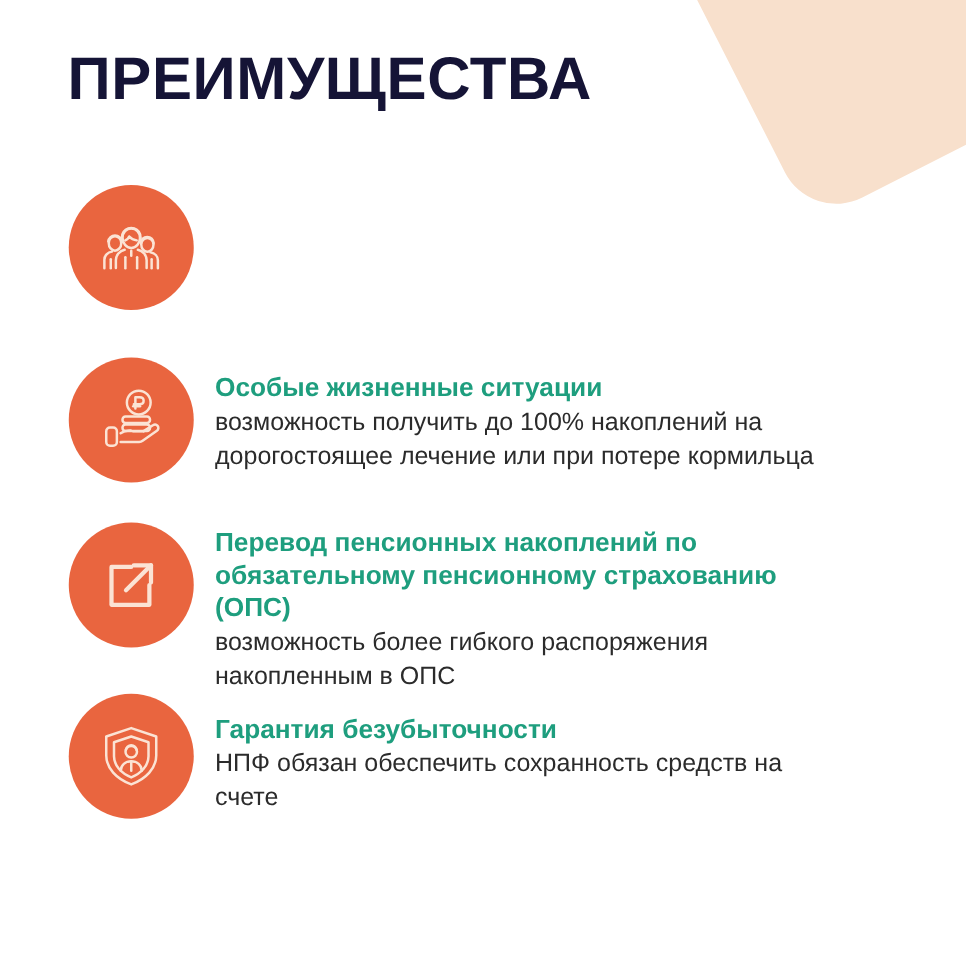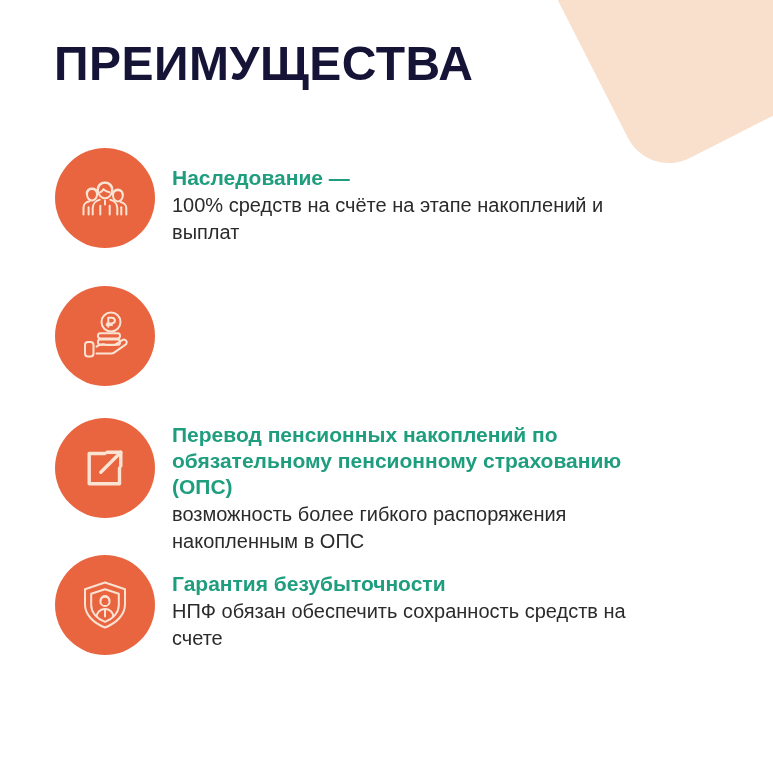--- a/index.html
+++ b/index.html
@@ -146,24 +146,20 @@
             <path d="M23.2 25.5c-.6-1.9-.9-4.1-.3-6.1.9-3 3.8-5 7.1-5 3.3 0 6.2 2 7.1 5 .6 2 .3 4.2-.3 6.1"></path>
             <path d="M25.2 24.3c1.4-.6 2.6-1.7 3.2-3.1 1.5 1.7 3.7 2.8 6 3.1"></path>
             <path d="M24.7 31.8c-4 .9-7 4.3-7 8.4v6.3"></path>
             <path d="M35.3 31.8c4 .9 7 4.3 7 8.4v6.3"></path>
             <path d="M25.3 46.5v-8.8"></path>
             <path d="M34.7 46.5v-8.8"></path>
             <path d="M30 32.6v4"></path>
           </svg>
         </span>
       </div>
-      <div class="benefit-text">
-        <p class="benefit-heading">Наследование —</p>
-        <p class="benefit-body">100% средств на счёте на этапе накоплений и выплат</p>
-      </div>
     </div>
 
     <div class="benefit benefit--life-events">
       <div class="benefit-icon">
         <span>
           <svg width="62" height="62" viewBox="0 0 62 62" fill="none" stroke="#FBE3D4" stroke-width="2" stroke-linecap="round" stroke-linejoin="round">
 
             <circle cx="37" cy="17" r="9.5"></circle>
             <path d="M34.3 21.8V12.8h3.4c1.8 0 3.2 1.1 3.2 2.8s-1.4 2.8-3.2 2.8h-4.6"></path>
             <path d="M32.6 20h5.4"></path>
@@ -172,20 +168,24 @@
             <rect x="24" y="34.6" width="22" height="5.2" rx="2.4"></rect>
 
             <path d="M22.5 48.5h14.8c1 0 2-.3 2.8-.9l11.4-8c1.3-.9 1.6-2.7.6-3.9-.9-1.1-2.6-1.3-3.8-.5l-7.4 4.7"></path>
             <path d="M40.9 39.9h-8.4"></path>
             <path d="M22.5 41.6c2.6-2 5-2.5 8.2-2.2"></path>
 
             <rect x="11" y="37" width="8.5" height="14.5" rx="3"></rect>
           </svg>
         </span>
       </div>
+      <div class="benefit-text">
+        <p class="benefit-heading">Особые жизненные ситуации</p>
+        <p class="benefit-body">возможность получить до 100% накоплений на дорогостоящее лечение или при потере кормильца</p>
+      </div>
     </div>
 
     <div class="benefit benefit--transfer">
       <div class="benefit-icon">
         <span>
           <svg width="58" height="58" viewBox="0 0 58 58" fill="none" stroke="#FBE3D4" stroke-width="3.4" stroke-linecap="round" stroke-linejoin="round">
 
             <path d="M29 14.5H13.2v30.3h30.3V29"></path>
 
             <path d="M24.8 33.2 44.8 13.2"></path>

